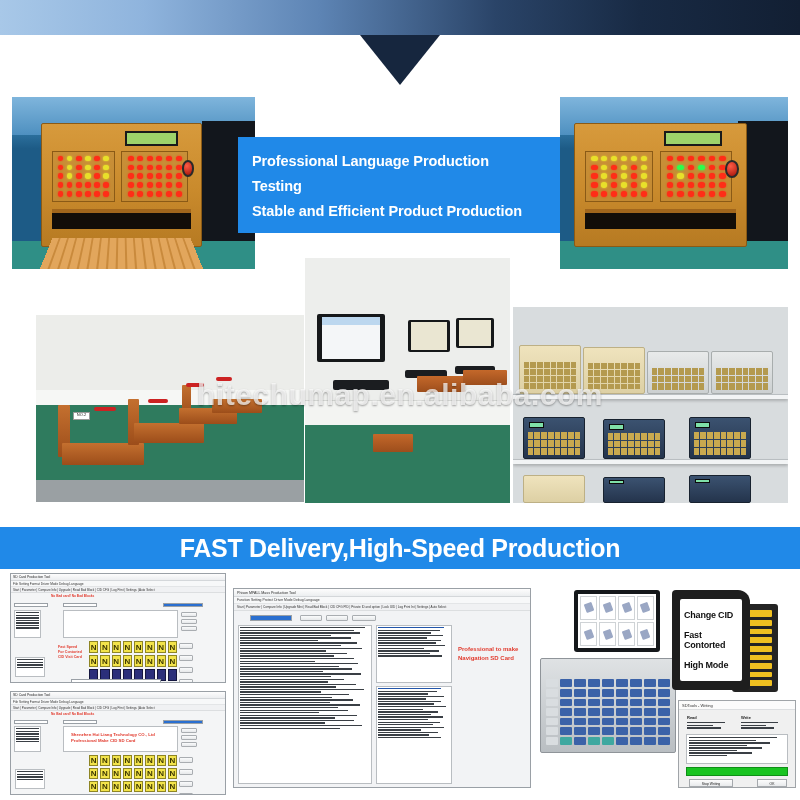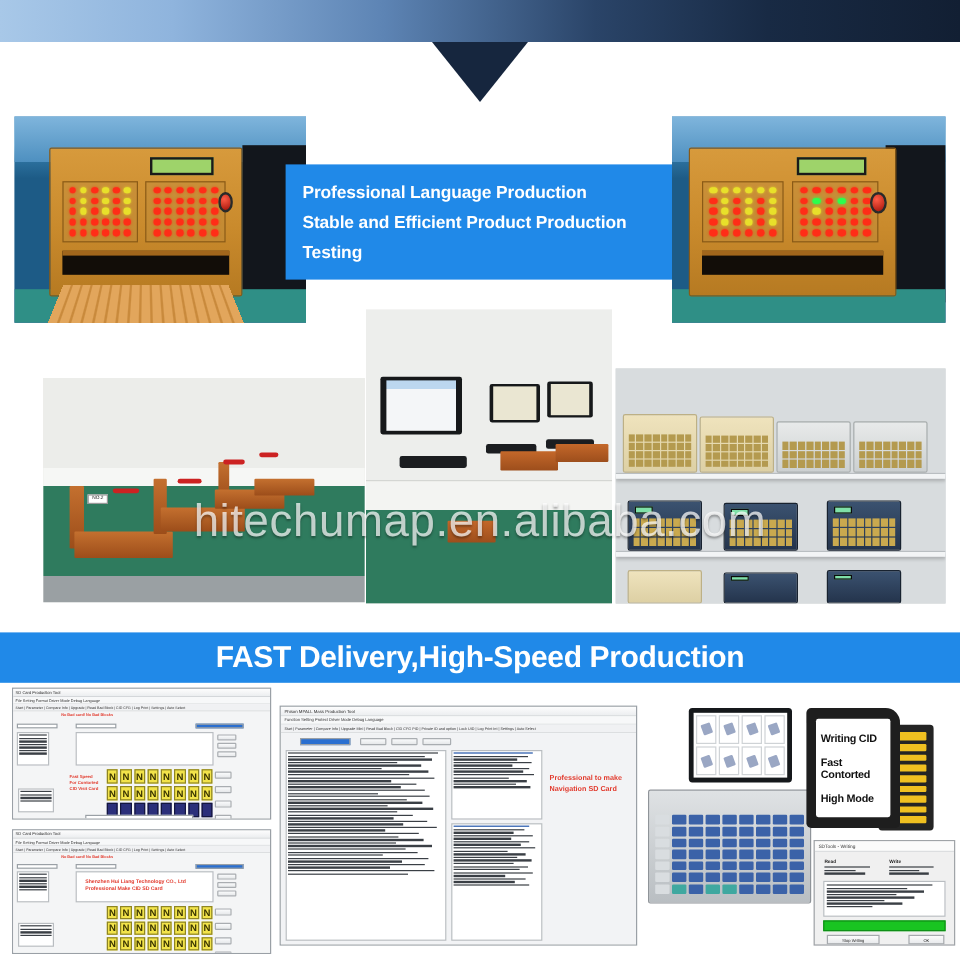--- a/index.html
+++ b/index.html
@@ -92,24 +92,24 @@
     background: #2089e8; color: #fff;
     padding: 12px 14px 0 14px;
     font-weight: bold; font-size: 14.5px; line-height: 1.72;
     letter-spacing: -0.1px;
   }
 
   
   .watermark {
     position: absolute; left: 20px; top: 378px; width: 760px;
     text-align: center;
-    font-size: 38px; font-weight: 400;
+    font-size: 30px; font-weight: 700;
     color: rgba(255,255,255,.72);
     text-shadow: 0 1px 2px rgba(0,0,0,.35);
-    letter-spacing: 0.5px; pointer-events: none; white-space: nowrap; margin-top: 36px;
+    letter-spacing: 0.5px; pointer-events: none; white-space: nowrap;
   }
 
   
   .fast-band {
     position: absolute; left: 0; top: 527px; width: 800px; height: 42px;
     background: #2089e8; color: #fff;
     display: flex; align-items: center; justify-content: center;
     font-weight: bold; font-size: 25px; letter-spacing: -0.3px;
   }
 
@@ -336,22 +336,22 @@
             <div class="led r"></div>
         </div>
       </div>
       <div class="mp-btn"></div>
       <div class="mp-slot"></div>
     </div>
   </div>
 
   <div class="text-overlay">
     <div>Professional Language Production</div>
+    <div>Testing</div>
     <div>Stable and Efficient Product Production</div>
-    <div>Testing</div>
   </div>
 
   <div class="photo bench-photo" style="left:36px; top:315px; width:268px; height:187px;">
     <div class="bp-wall"></div>
     <div class="bp-top"></div>
     <div class="bp-green"></div>
     <div class="bp-under"></div>
     <div class="bp-clamp" style="left:22px; top:90px; width:12px; height:52px;"></div>
     <div class="bp-label" style="left:37px; top:97px; width:17px; height:8px;">NO.2</div>
     <div class="bp-handle" style="left:58px; top:92px; width:22px;"></div>
@@ -963,21 +963,21 @@
           <div class="sd-pin"></div>
           <div class="sd-pin"></div>
         <div class="sd-pin"></div>
           <div class="sd-pin"></div>
           <div class="sd-pin"></div>
           <div class="sd-pin"></div>
       </div>
     </div>
     <div class="sd-body">
       <div class="sd-white">
-        <span>Writing CID</span>
+        <span>Change CID</span>
         <span>Fast Contorted</span>
         <span>High Mode</span>
       </div>
     </div>
   </div>
 
   <div class="dlg" style="left:678px; top:700px; width:118px; height:88px;">
     <div class="dlg-title">SDTools - Writing</div>
     <div style="position:absolute; left:8px; top:14px; font-size:4px; color:#222; font-weight:bold;">Read</div>
     <div style="position:absolute; left:62px; top:14px; font-size:4px; color:#222; font-weight:bold;">Write</div>

